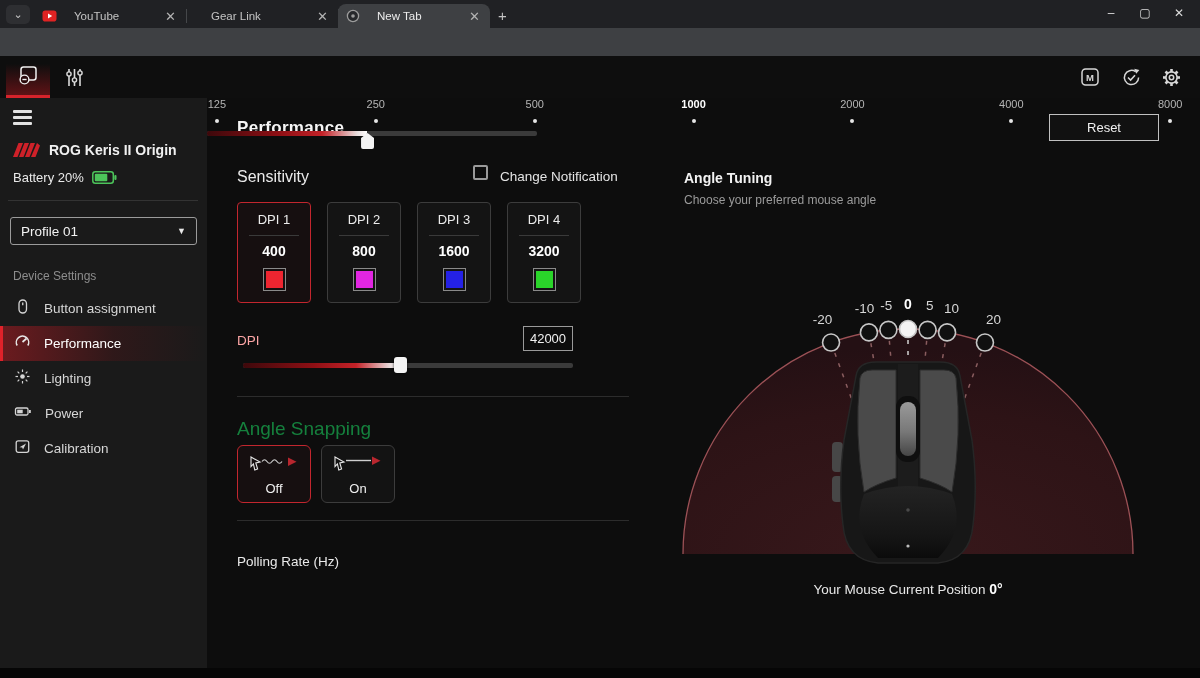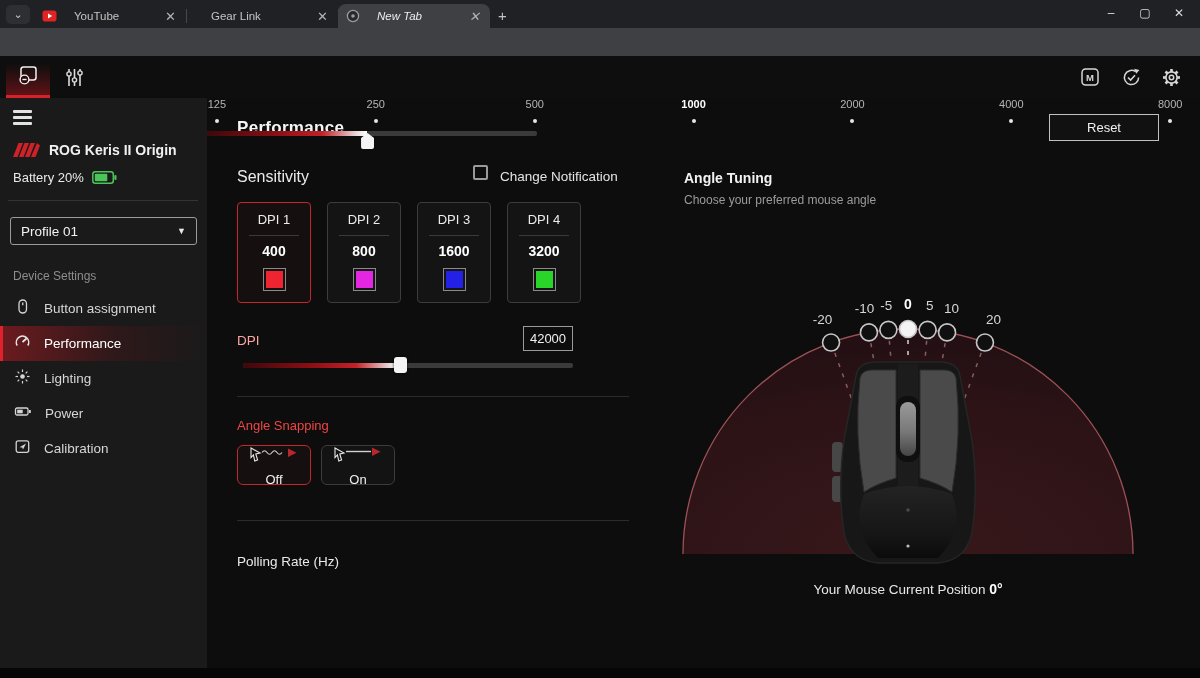--- a/index.html
+++ b/index.html
@@ -4,21 +4,21 @@
 <style>
   * { margin:0; padding:0; box-sizing:border-box; }
   html,body { width:1200px; height:678px; background:#000; font-family:"Liberation Sans", sans-serif; overflow:hidden; position:relative; }
   .abs { position:absolute; }
 
   
   #tab-strip { left:0; top:0; width:1200px; height:28px; background:#202124; }
   .tab-search-btn { left:6px; top:5px; width:24px; height:19px; background:#2e2f32; border-radius:5px; color:#c7c7c7; font-size:11px; text-align:center; line-height:18px; }
   #tabs-row { left:34px; top:4px; height:24px; display:flex; }
   .tab { width:152px; height:24px; display:flex; align-items:center; padding:0 8px; border-radius:8px 8px 0 0; color:#c3c3c3; font-size:11.5px; position:relative; }
-  .tab.active { background:#3e4043; color:#ececec;font-style:italic; }
+  .tab.active { background:#3e4043; color:#ececec; }
   .tab .tab-title { flex:1; overflow:hidden; white-space:nowrap; margin-left:17px; }
   .tab .tab-close { color:#b4b4b4; font-size:13px; padding:0 2px; }
   .tab .sep { position:absolute; right:-1px; top:5px; width:1px; height:14px; background:#45474a; }
   .tab-new-btn { color:#c3c3c3; font-size:15px; line-height:24px; padding:0 8px; }
   #win-controls { right:4px; top:0; height:26px; display:flex; }
   .win-btn { width:34px; height:26px; color:#dcdcdc; font-size:12px; text-align:center; line-height:26px; }
 
   #toolbar-row { left:0; top:28px; width:1200px; height:28px; background:#3e4043; }
   .nav-ic { top:33px; font-size:13px; color:#aeb0b3; }
   #addr-bar { left:84px; top:31.5px; width:1034px; height:21px; background:#202124; border:1.5px solid #c9d3df; border-radius:11px; display:flex; align-items:center; padding:0 9px; }
@@ -78,23 +78,23 @@
 
   #dpi-slider-label { left:30px; top:235px; color:#fca5a5; font-size:13.5px; }
   #dpi-value-box { left:316px; top:228px; width:50px; height:25px; border:1px solid #9a9a9a; color:#f0f0f0; font-size:13px; text-align:center; line-height:23px; }
   .track { width:330px; height:5px; background:#3a3a3a; border-radius:2px; }
   .track-fill { height:5px; border-radius:2px 0 0 2px; background:linear-gradient(90deg,#3d080b,#8e0f14 45%,#c32228 72%,#e9dede 94%,#ffffff); }
   #dpi-track { left:36px; top:265px; }
   .thumb { position:absolute; width:13px; height:16px; background:#f4f4f4; border-radius:3px; box-shadow:0 0 3px rgba(0,0,0,.8); }
   #dpi-thumb { top:-6px; }
   .h-divider { height:1px; background:#2c2c2c; width:392px; left:30px; }
 
-  #angle-snap-label { left:30px; top:320px; color:#ef4444; font-size:13px; }
+  #angle-snap-label { left:30px; top:320px; color:#15803d; font-size:19px; }
   #snap-cards { left:30px; top:347px; display:flex; gap:10px; }
-  .snap-card { width:74px; height:40px; border:1px solid #3c3c3c; border-radius:6px; background:#131313; display:flex; flex-direction:column; align-items:center; justify-content:center; gap:4px; }
+  .snap-card { width:74px; height:58px; border:1px solid #3c3c3c; border-radius:6px; background:#131313; display:flex; flex-direction:column; align-items:center; justify-content:center; gap:4px; }
   .snap-card.selected { border-color:#c2262e; background:#160f10; }
   .snap-card .lbl { color:#f0f0f0; font-size:13px; }
 
   #polling-label { left:30px; top:456px; color:#eaeaea; font-size:13.5px; }
   #polling-scale { left:36px; top:474px; width:330px; height:60px; }
   .poll-lbl { position:absolute; top:0; transform:translateX(-50%); color:#b5b5b5; font-size:11px; }
   .poll-lbl.sel { color:#ffffff; font-weight:bold; }
   .poll-dot { position:absolute; top:21px; width:4px; height:4px; border-radius:50%; background:#e6e6e6; transform:translateX(-50%); }
   #poll-track { position:absolute; left:0; top:33px; }
   #poll-thumb { top:2px; clip-path:polygon(50% 0,100% 32%,100% 100%,0 100%,0 32%); border-radius:2px; }

